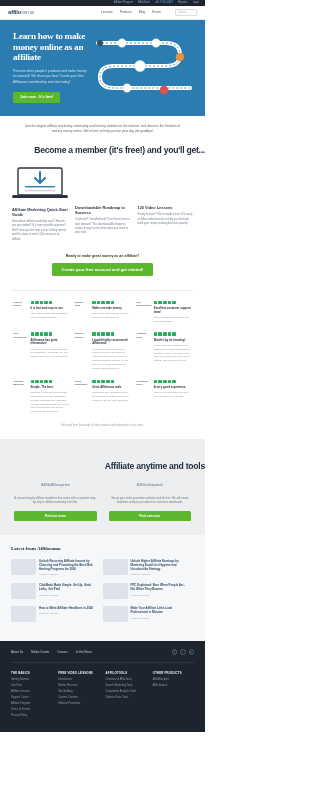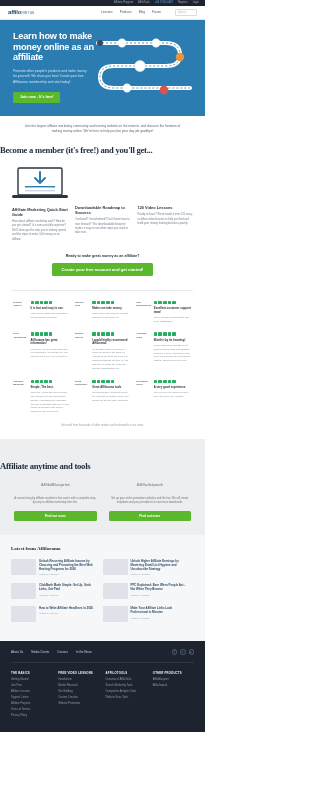--- a/index.html
+++ b/index.html
@@ -57,21 +57,21 @@
     overflow: hidden;
   }
   .hero-left { width: 96px; padding-left: 13px; }
   .hero h1 {
     font-size: 9.2px;
     line-height: 1.16;
     font-weight: 700;
     color: #ffffff;
     letter-spacing: -0.25px;
     margin-bottom: 6px;
-    font-family: Liberation Sans, sans-serif;
+    font-family: Liberation Serif, serif;
   }
   .hero p {
     font-size: 3.3px;
     line-height: 1.62;
     color: #cfe4f2;
     width: 74px;
     margin-bottom: 7px;
   }
   .btn-green {
     display: inline-block;
@@ -90,27 +90,27 @@
 
   
   .lead {
     text-align: center;
     padding: 8px 22px 0 22px;
     font-size: 3.2px;
     line-height: 1.7;
     color: #5e6874;
   }
   .section-title {
-    text-align: left;
+    text-align: right;
     font-size: 8.6px;
     font-weight: 700;
     color: #232f3e;
     margin: 9px 0 0 0;
     letter-spacing: -0.25px;
-    font-family: Liberation Serif, serif;
+    font-family: Liberation Sans, sans-serif;
   }
 
   
   .benefits {
     display: flex;
     padding: 10px 12px 0 12px;
     gap: 7px;
   }
   .bene-col { flex: 1; }
   .laptop { margin-bottom: 5px; }

